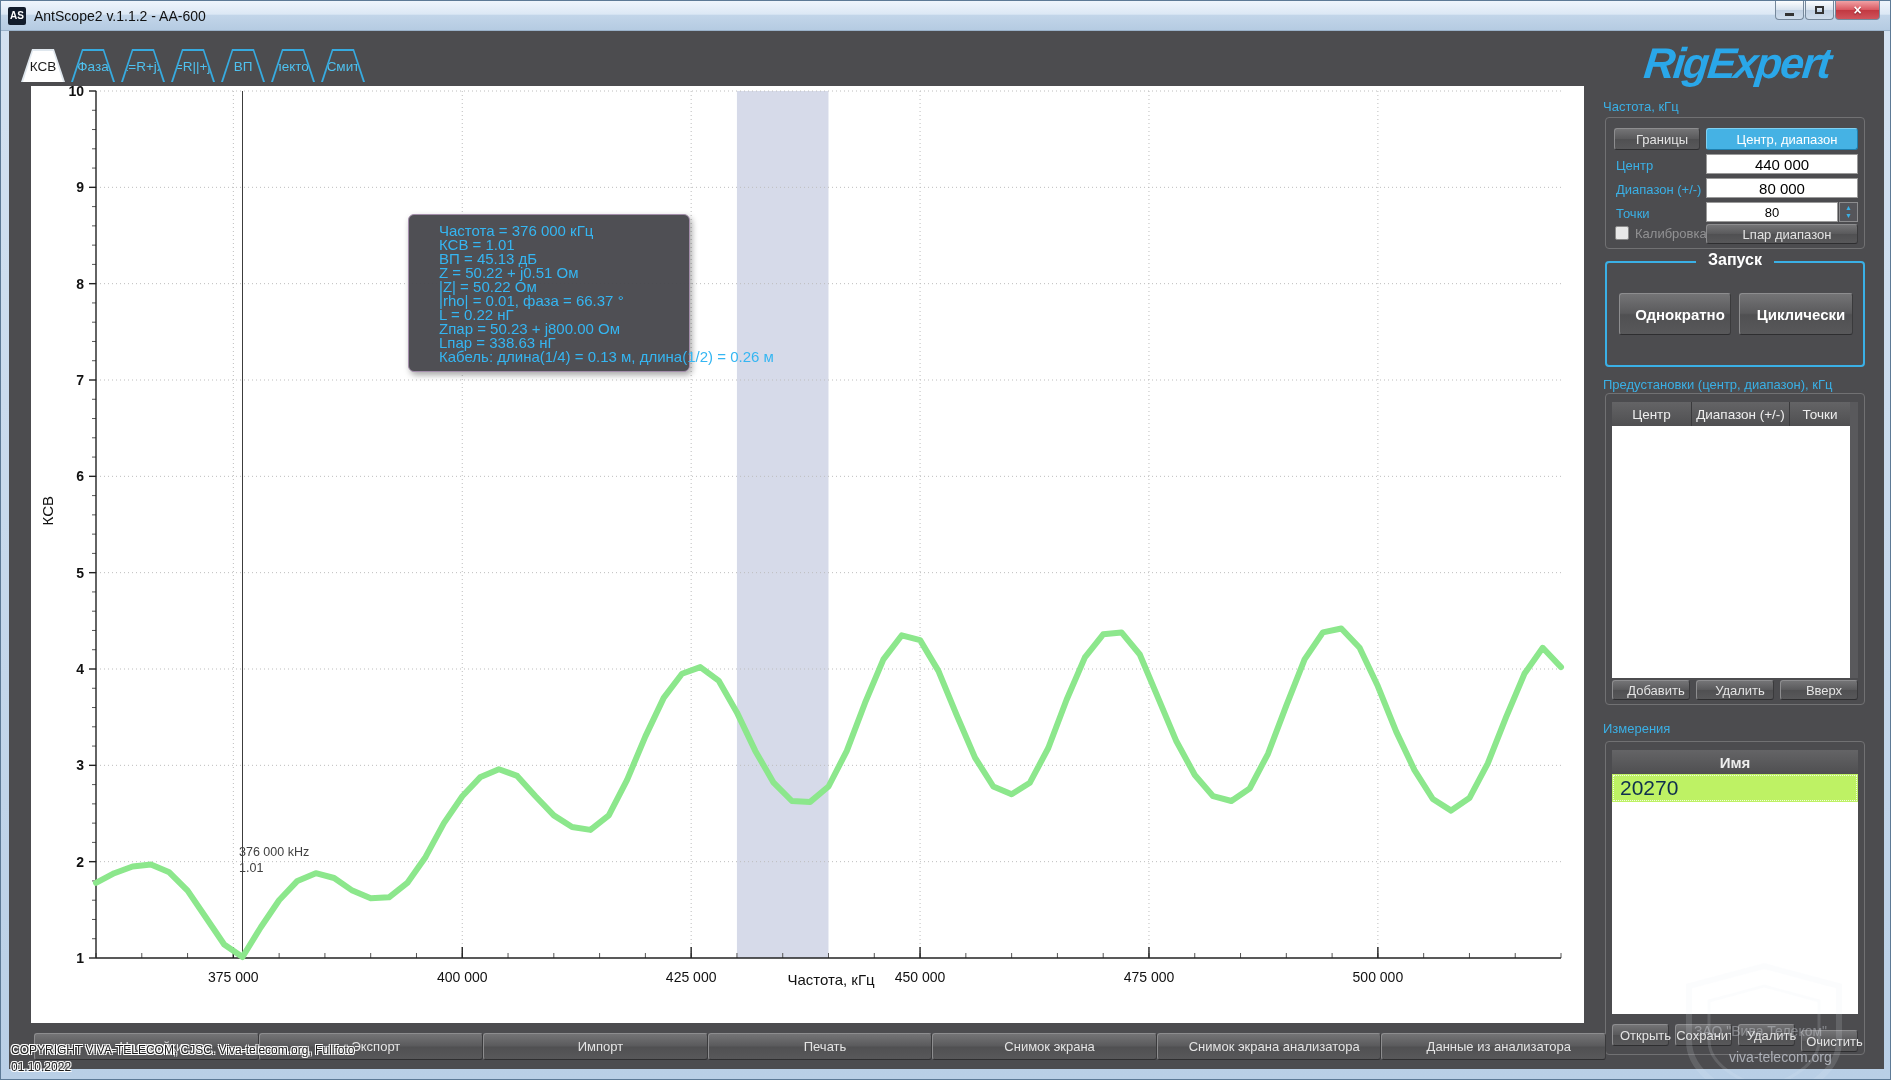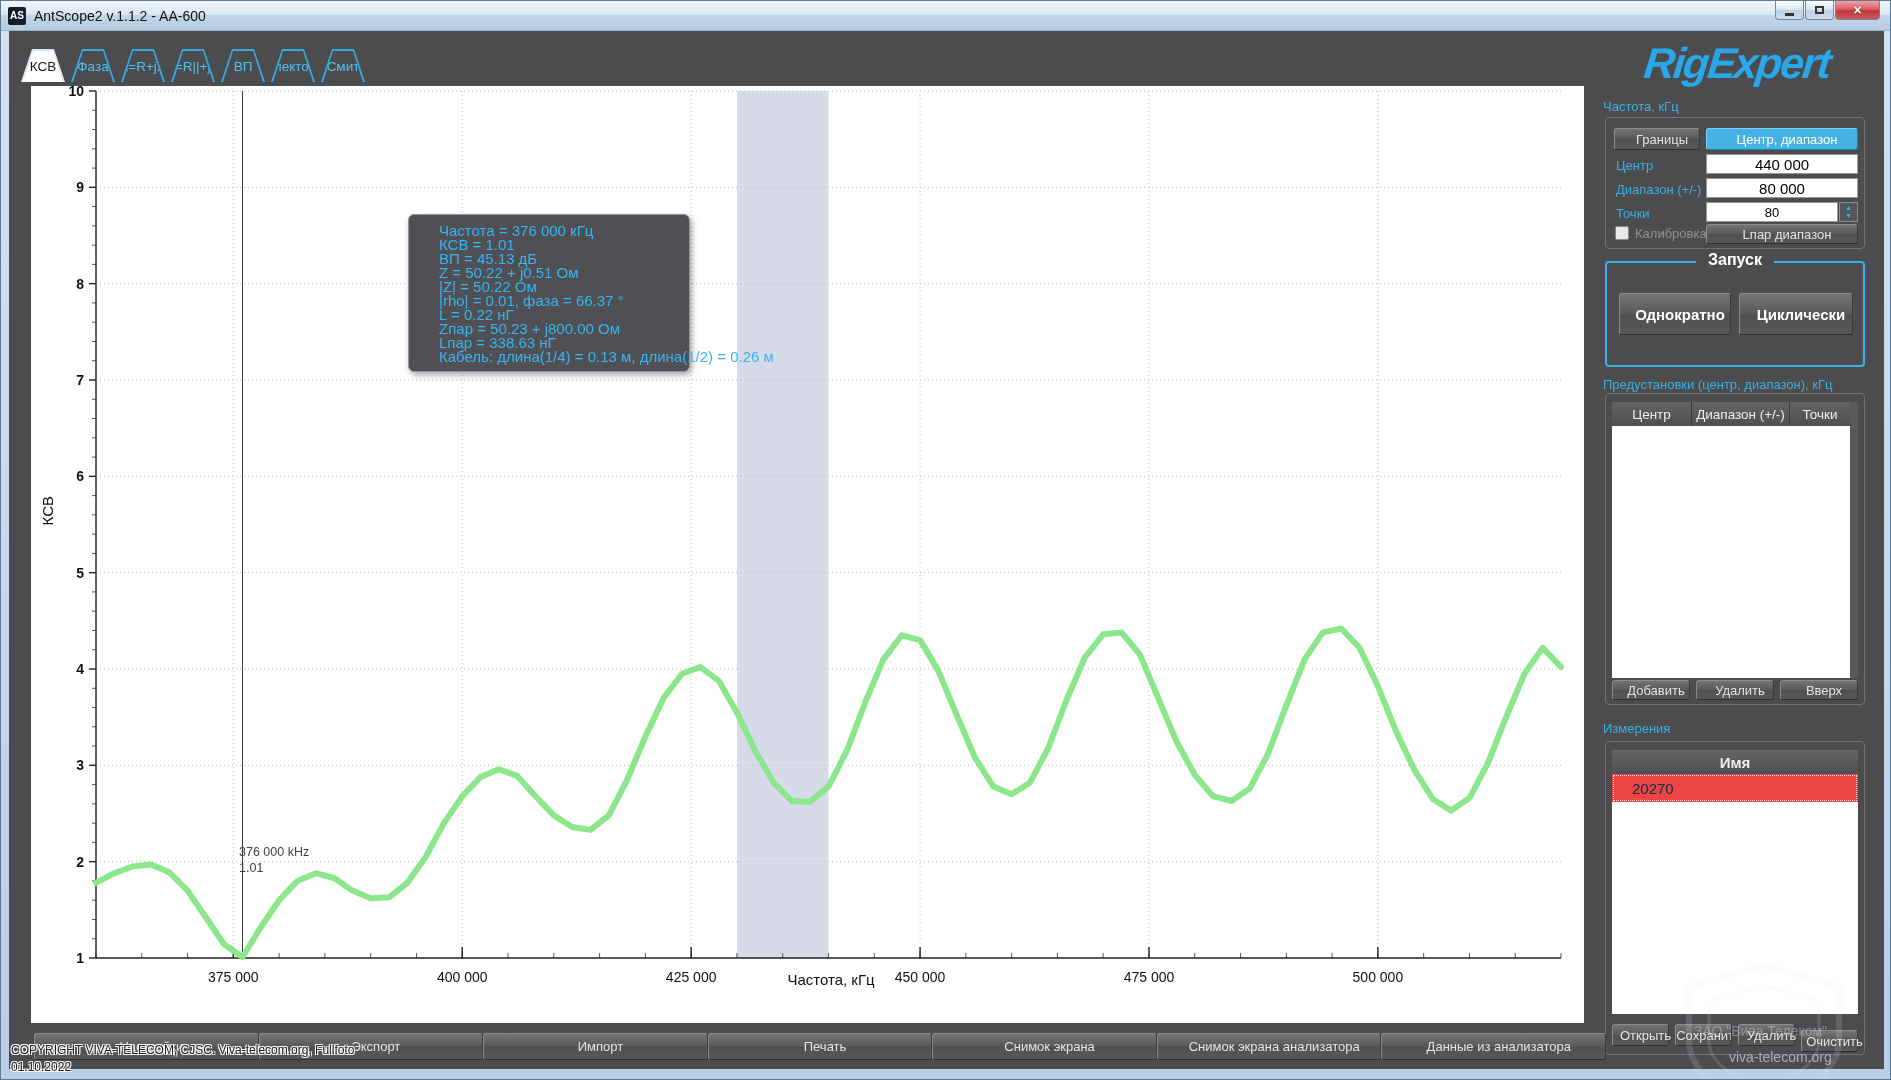--- a/index.html
+++ b/index.html
@@ -59,21 +59,21 @@
   .toolbar{position:absolute;left:25px;top:1002px;width:1572px;display:flex;}
   .toolbar .dbtn{flex:1;height:27px;}
   
   .sidebar-abs{position:absolute;}
   .logo{position:absolute;left:1592px;top:6px;width:272px;height:52px;display:flex;align-items:center;justify-content:center;
     color:#2aa7e9;font-size:43px;font-weight:bold;font-style:italic;letter-spacing:-2px;transform:skewX(-6deg);}
   .runbox{position:absolute;left:1596px;top:230px;width:260px;height:106px;border:2px solid #3ab0e6;border-radius:4px;}
   .runbox .rtitle{position:absolute;left:50%;top:-12px;transform:translateX(-50%);background:#4c4c4f;
     padding:0 12px;color:#fff;font-size:16px;font-weight:bold;}
   .thead{background:linear-gradient(#646466,#4f4f51);color:#eee;font-size:13.5px;display:flex;align-items:center;justify-content:center;}
-  .sel-row{background:#ef4444;color:#0e2e4e;font-size:15px;display:flex;align-items:center;padding-left:20px;
+  .sel-row{background:#bef264;color:#0e2e4e;font-size:21px;display:flex;align-items:center;padding-left:8px;
     outline:1px dotted rgba(255,255,255,0.8);outline-offset:-2px;}
   .cb{display:inline-block;width:14px;height:14px;background:#e8e8e8;border:1px solid #8a8a8a;border-radius:2px;}
   .spinner{background:#55555a;border:1px solid #8d8d8f;display:flex;flex-direction:column;align-items:center;justify-content:center;
     color:#3ab0e6;font-size:7px;line-height:8px;}
   .watermark1{position:absolute;left:2px;top:1012px;font-family:"DejaVu Sans Mono",monospace;font-size:12px;color:#1c1c1c;
     text-shadow:-1px -1px 0 #fff,1px -1px 0 #fff,-1px 1px 0 #fff,1px 1px 0 #fff;}
   .wm-site{position:absolute;left:1720px;top:1018px;font-size:14px;color:#c9cdd6;opacity:.75;}
   .wm-co{position:absolute;left:1685px;top:992px;font-size:14px;color:#d8dbe2;opacity:.4;}
   .wm-shield{position:absolute;left:1660px;top:930px;opacity:.14;}
 </style>

